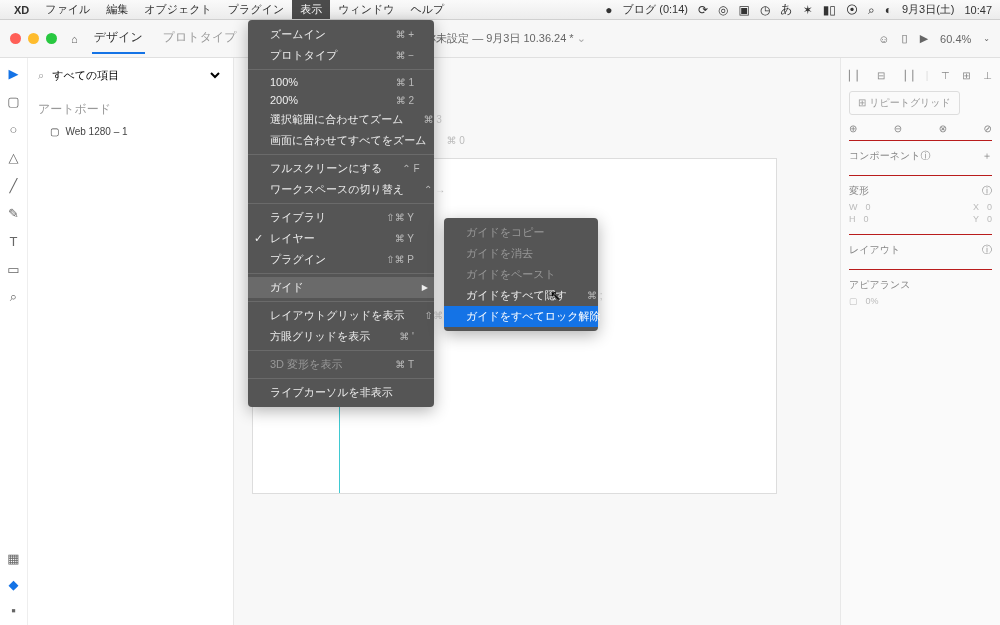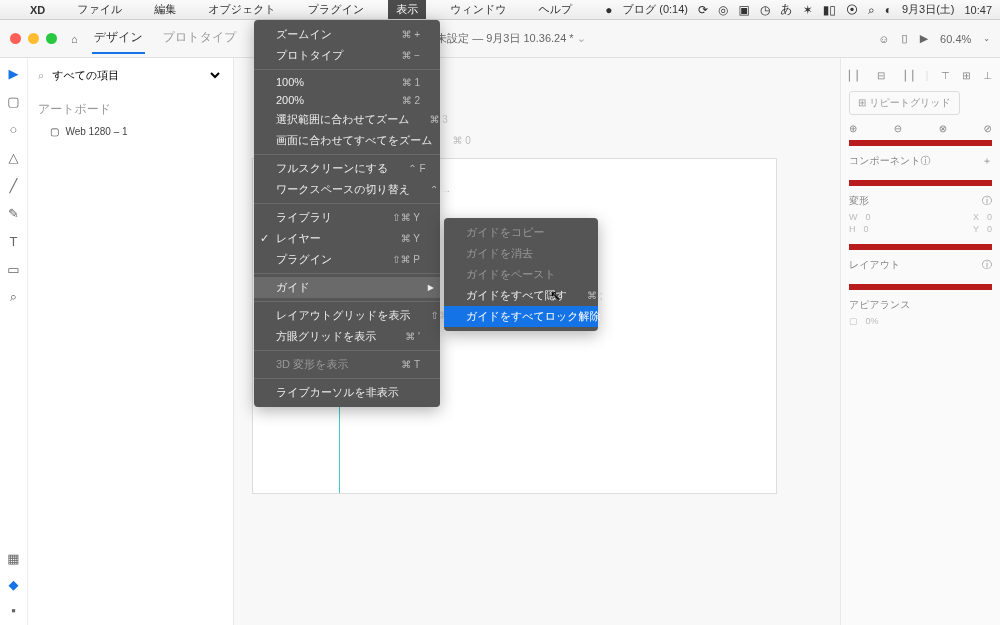--- a/index.html
+++ b/index.html
@@ -1,19 +1,19 @@
 <!DOCTYPE html>
 <html><head>
 <meta charset="utf-8">
 <style>
 * { margin: 0; padding: 0; box-sizing: border-box; font-family: -apple-system, "Hiragino Sans", sans-serif; }
 body { width: 1000px; height: 625px; overflow: hidden; background: #fff; font-size: 11px; color: #333; }
 
 
-.menubar { height: 20px; background: linear-gradient(#fafafa, #ececec); border-bottom: 1px solid #d0d0d0; display: flex; align-items: center; padding: 0 8px; gap: 16px; }
+.menubar { height: 20px; background: linear-gradient(#fafafa, #ececec); border-bottom: 1px solid #d0d0d0; display: flex; align-items: center; padding: 0 8px; gap: 0; }
 .menubar .apple { font-size: 13px; margin-right: 6px; }
 .menubar .app-name { font-weight: 600; margin-right: 8px; }
 .menubar .mitem { padding: 2px 8px; cursor: default; }
 .menubar .mitem.open { background: #4b4b4b; color: #fff; }
 .menubar .right { margin-left: auto; display: flex; align-items: center; gap: 10px; font-size: 11px; }
 .menubar .right .ico { font-size: 12px; }
 
 
 .wintoolbar { height: 38px; background: #f7f7f7; border-bottom: 1px solid #e0e0e0; display: flex; align-items: center; padding: 0 10px; position: relative; }
 .traffic { display: flex; gap: 7px; margin-right: 14px; }
@@ -38,37 +38,37 @@
 .leftpanel .section { color: #999; font-size: 12px; margin: 10px 0 6px; }
 .leftpanel .tree-item { display: flex; align-items: center; gap: 6px; padding: 2px 0 2px 12px; font-size: 10px; color: #444; }
 
 .canvas { flex: 1; background: #f8f8f8; position: relative; }
 .artboard { position: absolute; left: 18px; top: 100px; width: 525px; height: 336px; background: #fff; border: 1px solid #ddd; }
 .guide { position: absolute; left: 86px; top: 0; bottom: 0; width: 1px; background: #3fc9d1; }
 
 .rightpanel { width: 160px; background: #fafafa; border-left: 1px solid #e8e8e8; padding: 8px; font-size: 10px; color: #888; }
 .rightpanel .icon-row { display: flex; gap: 8px; padding: 4px 0 10px; justify-content: space-between; }
 .rightpanel .btn { border: 1px solid #ddd; border-radius: 3px; padding: 4px 8px; font-size: 10px; color: #999; display: inline-block; margin-bottom: 8px; }
-.rightpanel .sect { border-top: 6px solid #b91c1c; padding: 8px 0; }
+.rightpanel .sect { border-top: 1px solid #b91c1c; padding: 8px 0; }
 .rightpanel .sect-title { display: flex; justify-content: space-between; align-items: center; margin-bottom: 4px; }
 .rightpanel .fr { display: flex; gap: 8px; font-size: 9px; color: #bbb; margin: 2px 0; }
 .rightpanel .toggle { width: 22px; height: 12px; background: #ddd; border-radius: 6px; position: relative; }
 .rightpanel .toggle::after { content: ''; width: 10px; height: 10px; background: #fff; border-radius: 50%; position: absolute; top: 1px; left: 1px; }
 
 
 .dropdown { position: absolute; background: #555; color: #eee; font-size: 11px; border-radius: 4px; box-shadow: 0 4px 16px rgba(0,0,0,.3); padding: 4px 0; }
 .dropdown .di { padding: 3px 20px 3px 22px; display: flex; justify-content: space-between; align-items: center; gap: 20px; position: relative; white-space: nowrap; }
 .dropdown .di.disabled { color: #999; }
 .dropdown .di.hl { background: #1473e6; color: #fff; }
 .dropdown .di.hassub::after { content: '▶'; font-size: 8px; position: absolute; right: 6px; }
 .dropdown .di .check { position: absolute; left: 6px; }
 .dropdown .di .sc { color: #bbb; font-size: 10px; }
 .dropdown .di.hl .sc { color: #fff; }
 .dropdown hr { border: none; border-top: 1px solid #6a6a6a; margin: 3px 0; }
-.menu-view { left: 254px; top: 20px; width: 186px; }
+.menu-view { left: 248px; top: 20px; width: 186px; }
 .menu-view .di.open-sub { background: #6a6a6a; }
 .submenu { left: 444px; top: 218px; width: 154px; }
 
 .cursor { position: absolute; left: 550px; top: 288px; font-size: 13px; color: #000; pointer-events: none; z-index: 100; }
 </style>
 </head>
 <body>
 
 <div class="menubar">
   <span class="apple"></span>

